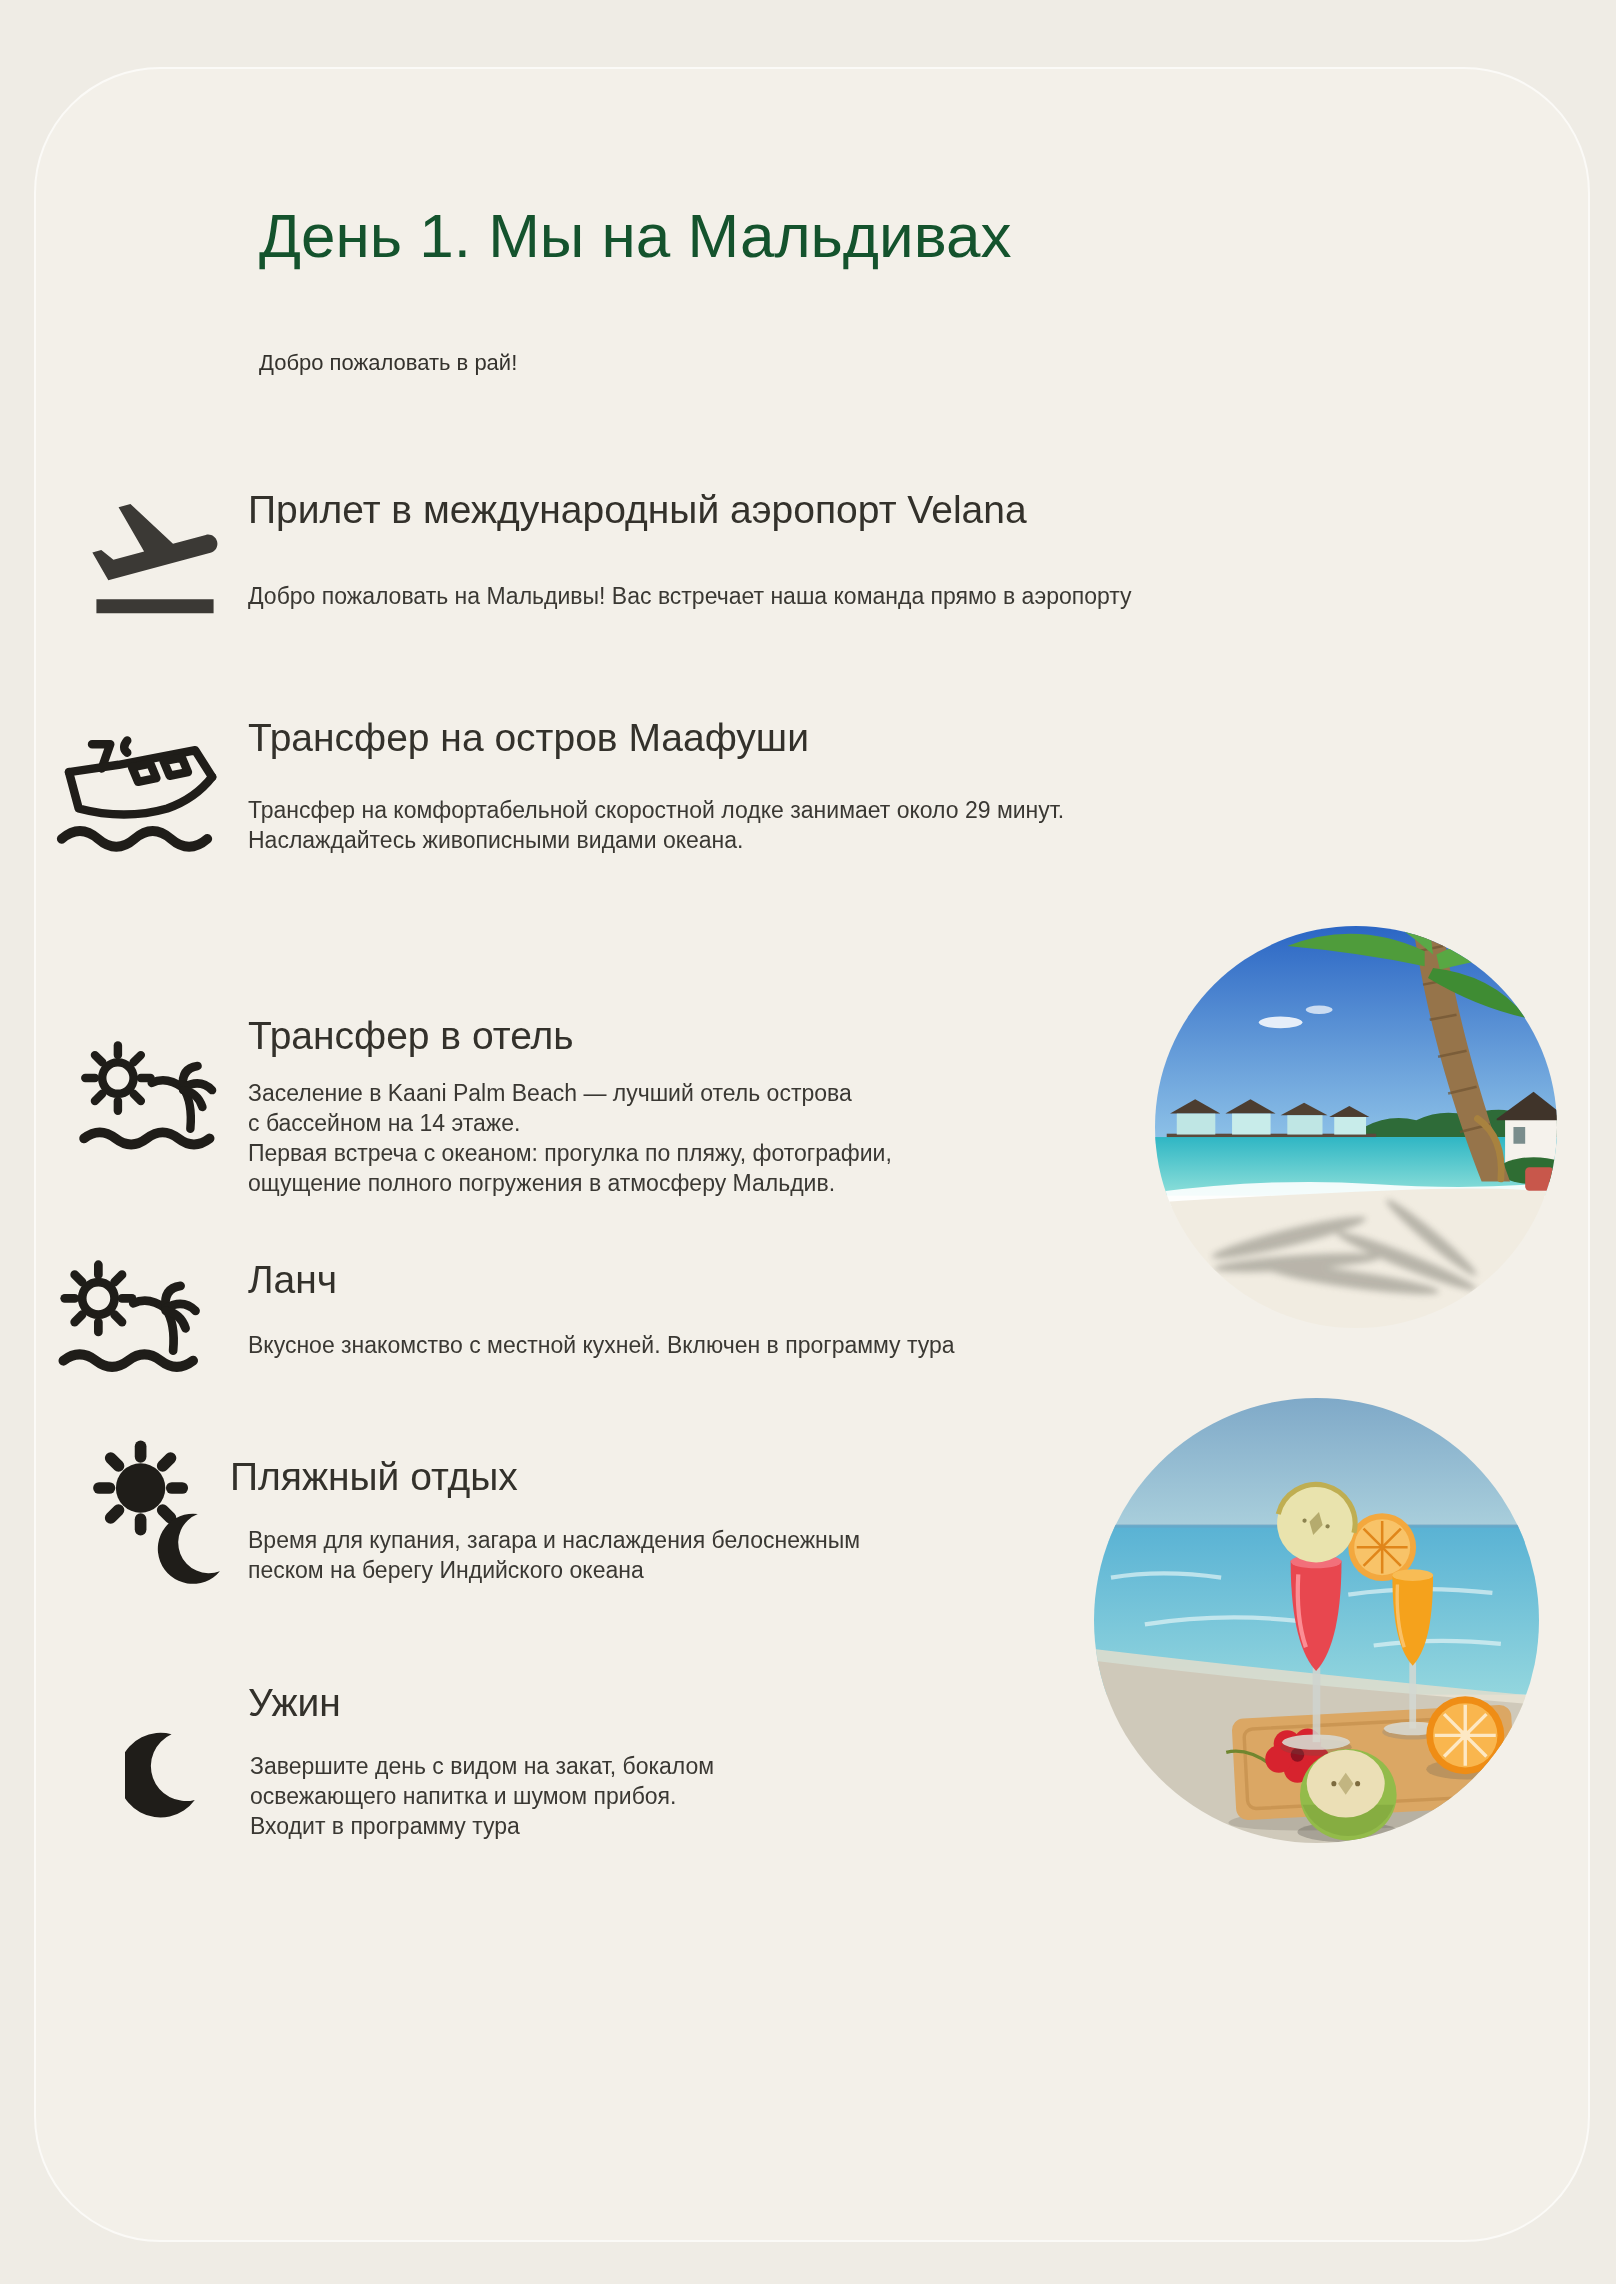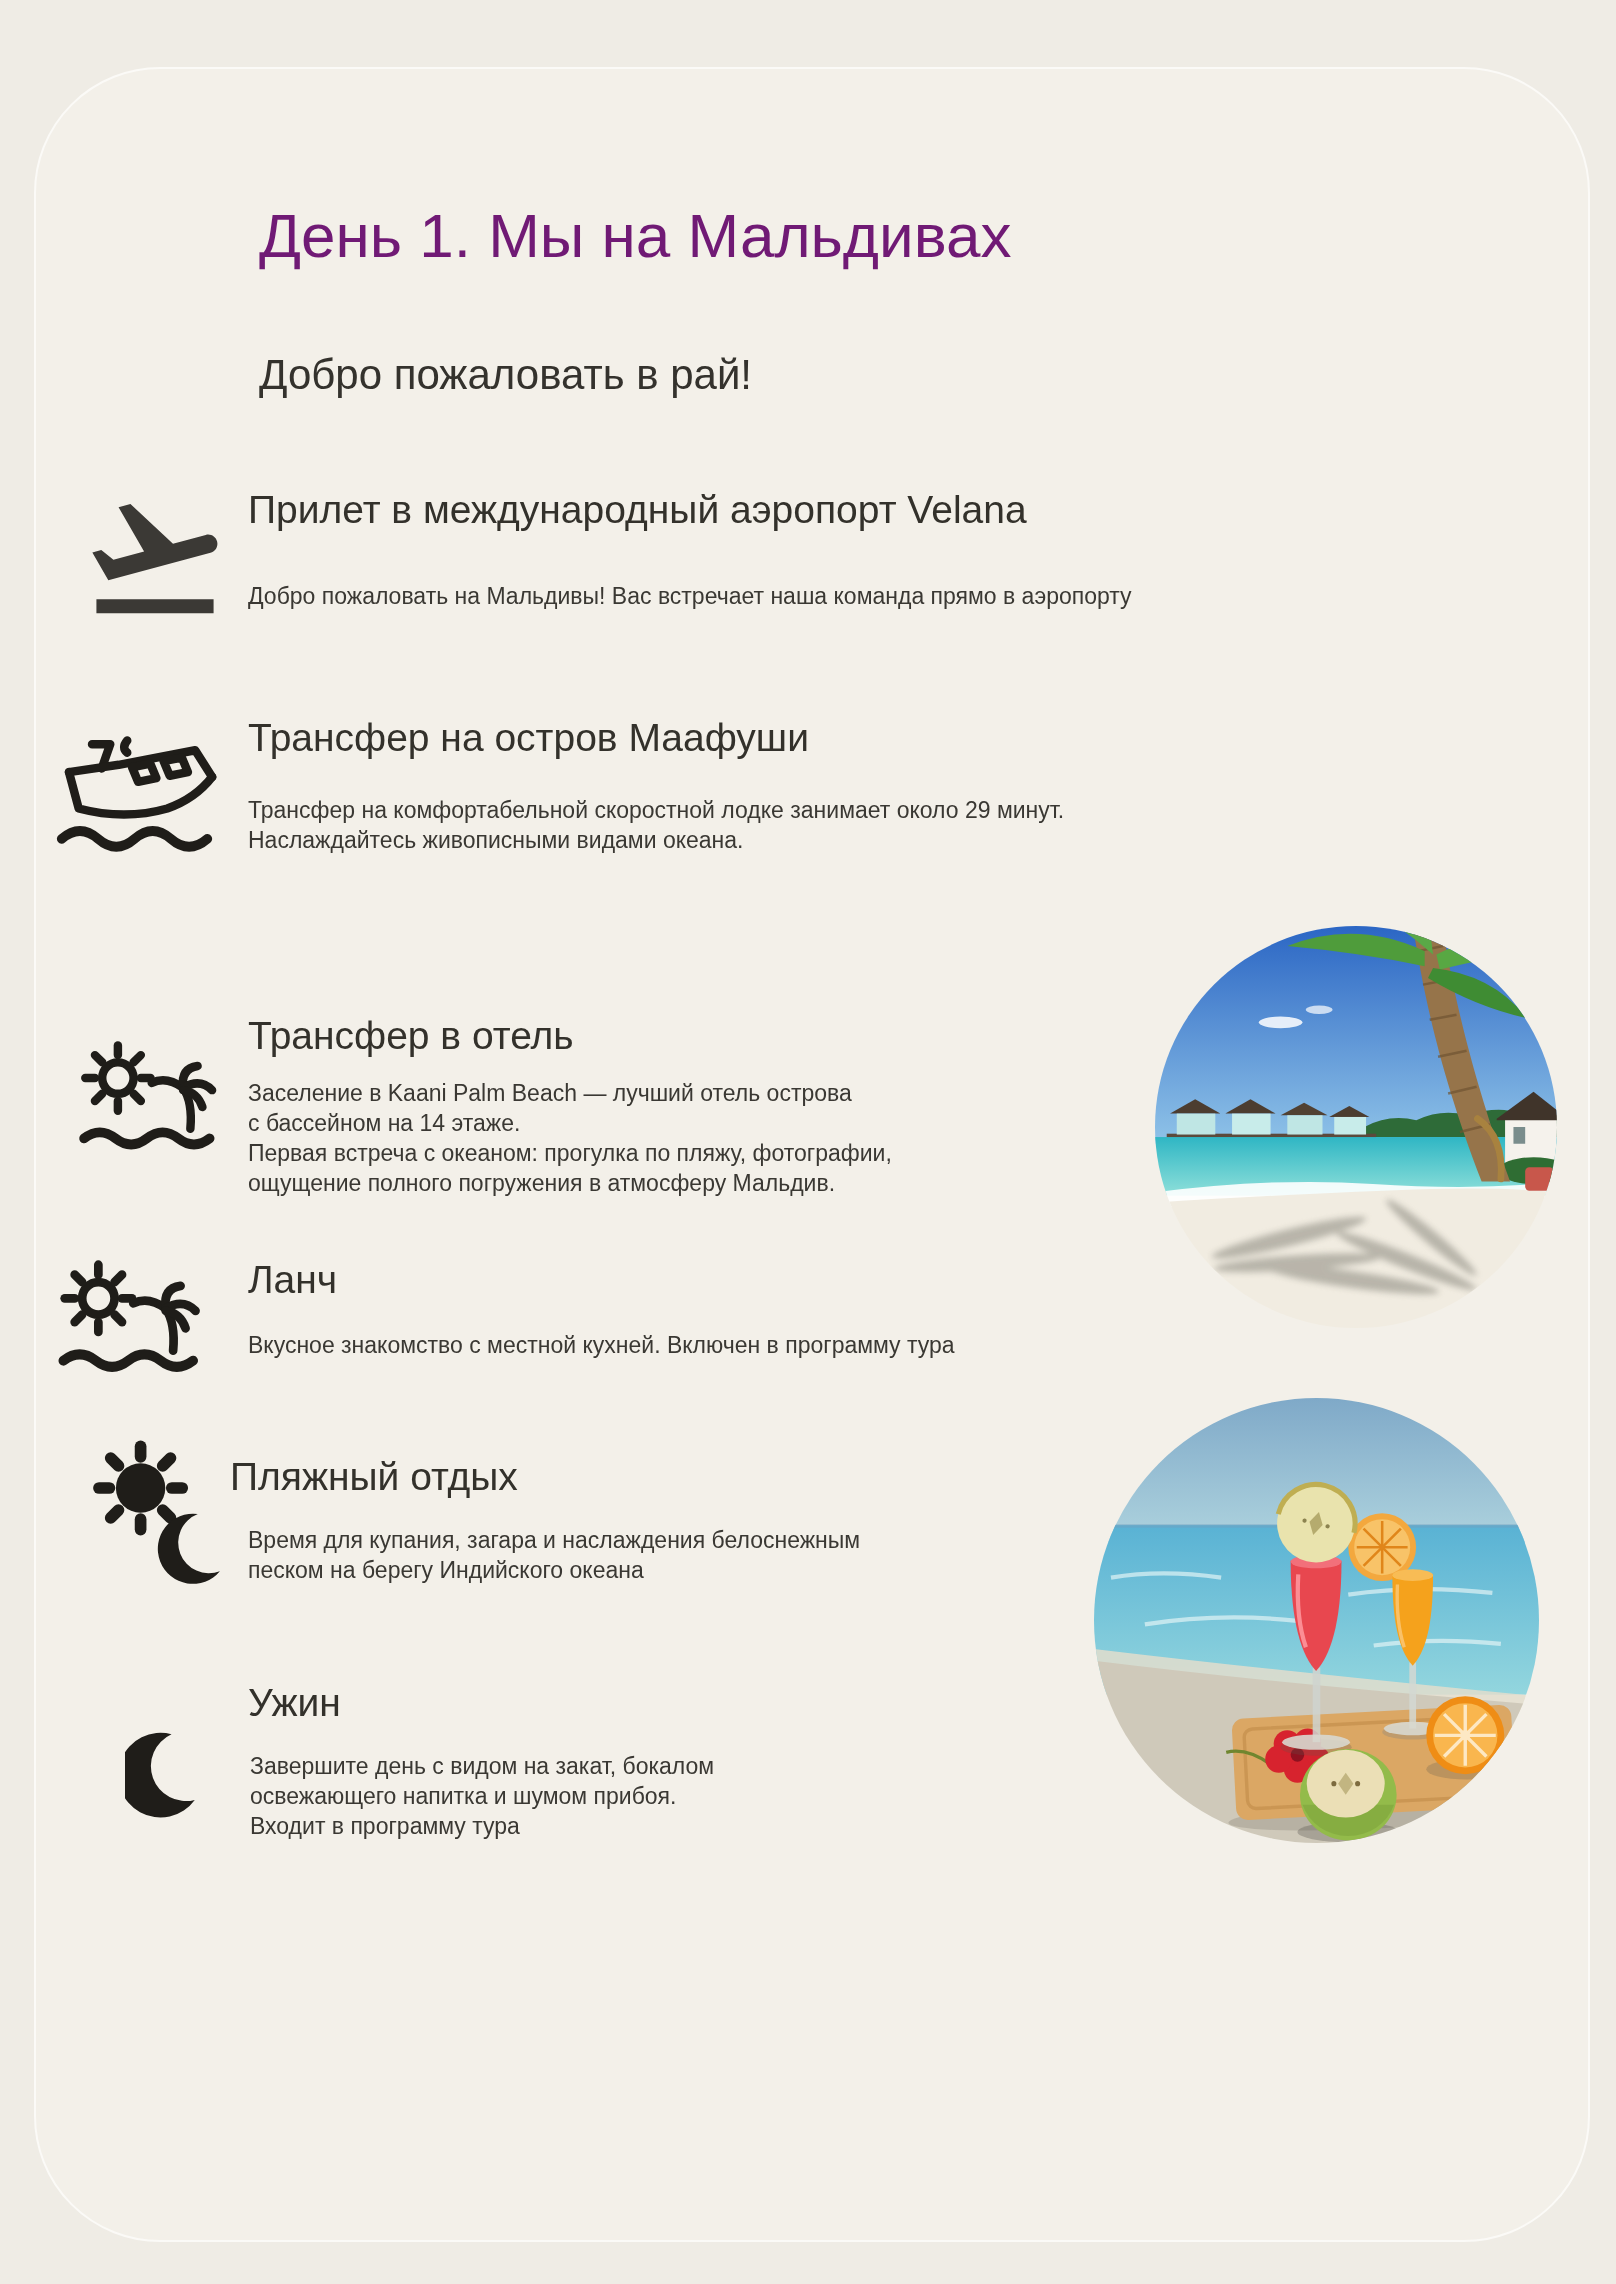--- a/index.html
+++ b/index.html
@@ -1,22 +1,22 @@
 <!DOCTYPE html>
 <html style="font-size:13.5px"><head>
 <meta charset="utf-8">
 <style>
   html,body{margin:0;padding:0}
   body{width:1616px;height:2284px;position:relative;background:#efece5;
        font-family:"Liberation Sans",sans-serif;color:#34322d;overflow:hidden}
   .card{position:absolute;left:34px;top:67px;width:1556px;height:2175px;box-sizing:border-box;
         background:#f3f0e9;border:2.5px solid #fbfaf7;border-radius:126px}
   .abs{position:absolute}
-  .title{left:259px;top:202px;font-size:62px;line-height:1.1;white-space:nowrap;color:#701a75}
-  .subtitle{left:259px;top:350px;font-size:42px;line-height:1.2;white-space:nowrap;color:#34322d}
+  .title{left:259px;top:202px;font-size:62px;line-height:1.1;white-space:nowrap;color:#14532d}
+  .subtitle{left:259px;top:350px;font-size:22px;line-height:1.2;white-space:nowrap;color:#34322d}
   .h{font-size:39px;line-height:1.1;white-space:nowrap;color:#33312b}
   .b{font-size:23px;line-height:1.31;white-space:pre-line;color:#3a3833}
   .icon{color:#1f1d19}
   .icon svg{display:block;width:100%;height:auto}
   .icon-plane{left:81px;top:482px;width:148px;color:#3b3935}
   .h1{left:248px;top:489px}   .b1{left:248px;top:581px}
   .icon-boat{left:52px;top:726px;width:182px}
   .h2{left:248px;top:717px}   .b2{left:248px;top:795px}
   .icon-beach1{left:72px;top:1037px;width:157px}
   .h3{left:248px;top:1015px}  .b3{left:248px;top:1078px}

